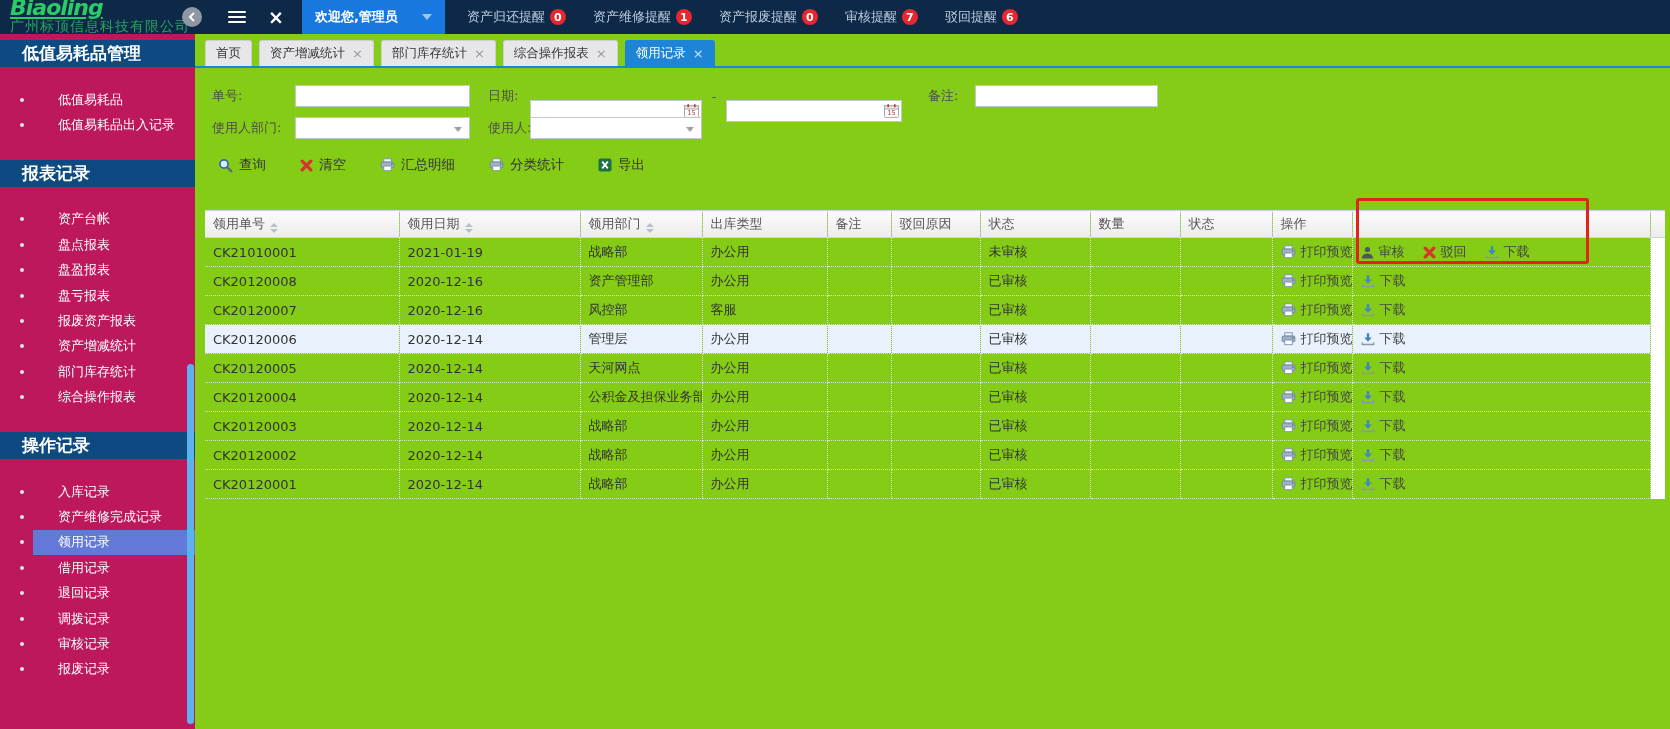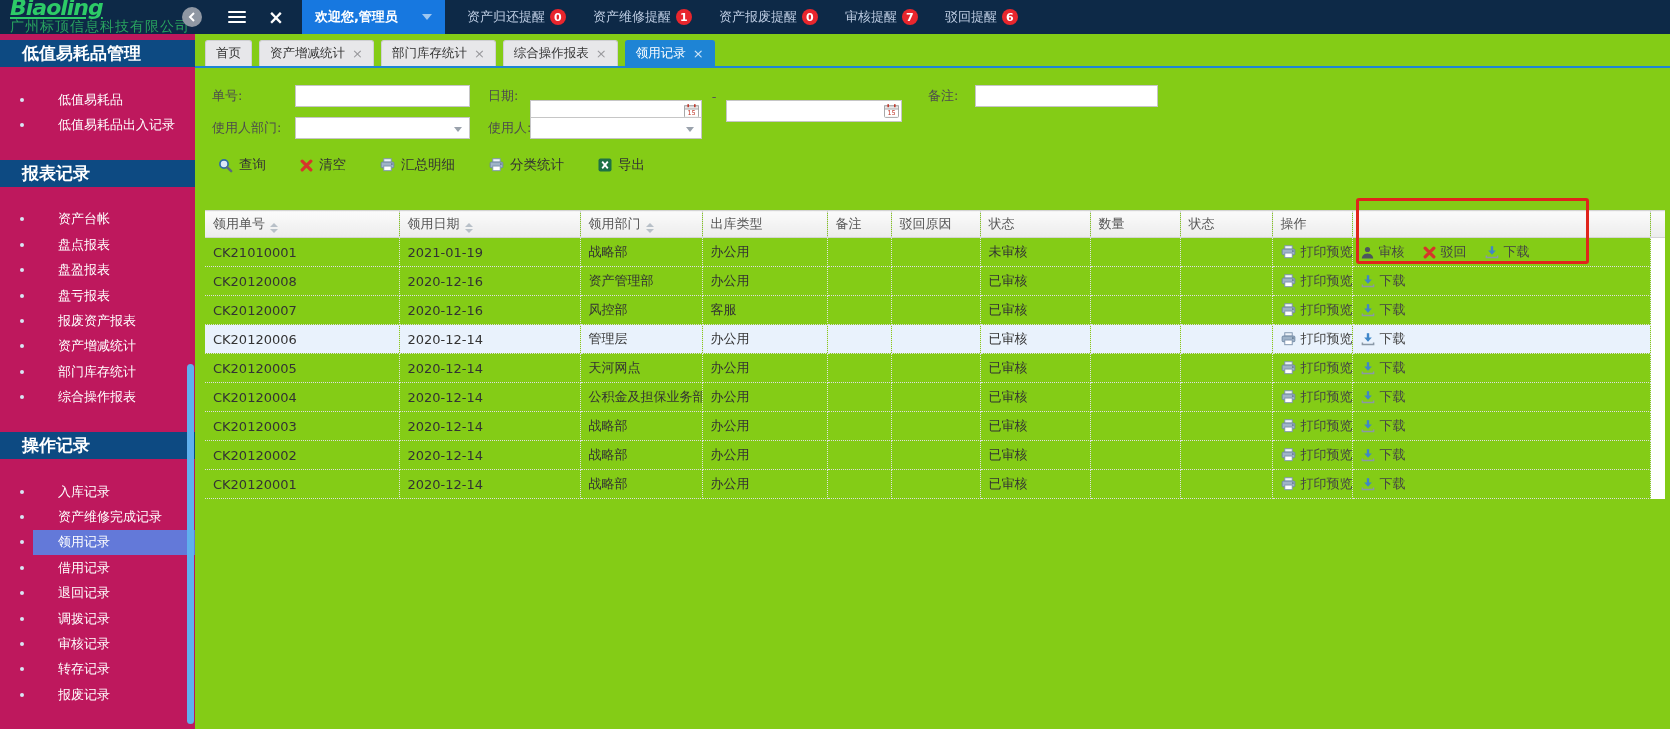--- a/index.html
+++ b/index.html
@@ -197,24 +197,20 @@
         <div class="side-item">
           <span class="bullet"></span>
           <span class="side-label">调拨记录</span>
         </div>
         <div class="side-item">
           <span class="bullet"></span>
           <span class="side-label">审核记录</span>
         </div>
         <div class="side-item">
           <span class="bullet"></span>
-          <span class="side-label">转存记录</span>
-        </div>
-        <div class="side-item">
-          <span class="bullet"></span>
           <span class="side-label">报废记录</span>
         </div>
       </div>
       <div class="side-scroll"></div>
     </div>
   <div class="main">
     <div class="tabs-row" id="tabs">
         <div class="tab">
           <span>首页</span>
         </div>

